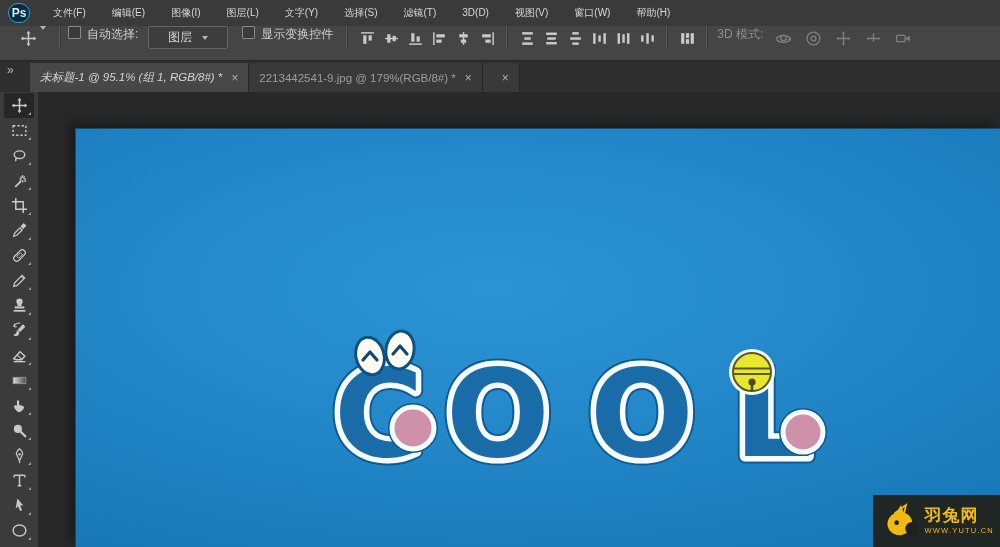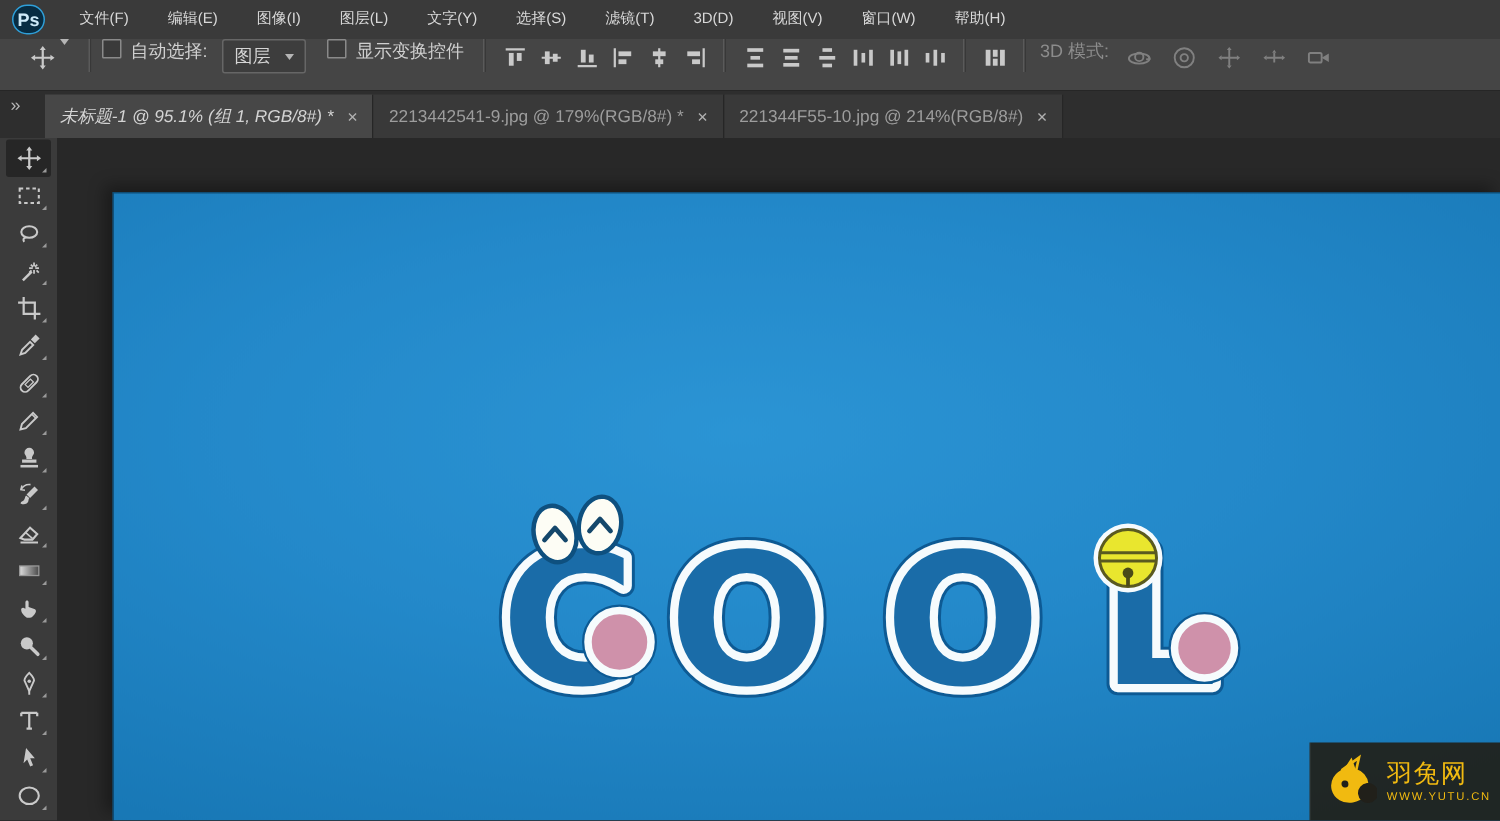--- a/index.html
+++ b/index.html
@@ -15,21 +15,21 @@
   .menu-item{color:#d8d8d8;font-size:10px;padding:0 13px;line-height:26px;cursor:default;}
 
   
   .optionsbar{position:absolute;top:26px;left:0;right:0;height:34px;background:#454545;
               border-bottom:1px solid #262626;display:flex;align-items:flex-start;color:#cfcfcf;font-size:12px;}
   .opt-sep{width:1px;height:22px;background:#5a5a5a;border-right:1px solid #383838;margin:0 7px;flex:none;}
   .checkbox{width:11px;height:11px;border:1px solid #8a8a8a;background:#3a3a3a;border-radius:1px;
             display:inline-block;flex:none;}
   .opt-label{margin:0 6px;white-space:nowrap;}
   .dropdown{display:flex;align-items:center;gap:10px;background:#3d3d3d;border:1px solid #666;
-            border-radius:2px;padding:2px 7px;color:#d5d5d5;margin-left:4px;}
+            border-radius:2px;padding:2px 19px;color:#d5d5d5;margin-left:4px;}
   .caret{display:inline-block;width:0;height:0;border-left:3.5px solid transparent;
          border-right:3.5px solid transparent;border-top:4px solid #b5b5b5;}
   .icon-btn{width:24px;height:24px;display:flex;align-items:center;justify-content:center;flex:none;}
   .ic{width:17px;height:17px;display:block;}
   .dim-label{color:#8c8c8c;margin:0 8px 12px 2px;white-space:nowrap;}
 
   
   .tabbar{position:absolute;top:61px;left:0;right:0;height:31px;background:#2e2e2e;
           display:flex;align-items:flex-end;padding-left:30px;box-sizing:border-box;}
   .panel-collapse{position:absolute;left:7px;top:2px;color:#b8b8b8;font-size:12px;letter-spacing:-1px;}
@@ -57,21 +57,21 @@
   .letter-rim{font-family:"DejaVu Sans","Liberation Sans",sans-serif;font-weight:bold;font-size:122px;
               fill:none;stroke:#0d5a94;stroke-width:15;stroke-linejoin:round;}
   .letter-body{font-family:"DejaVu Sans","Liberation Sans",sans-serif;font-weight:bold;font-size:122px;
                paint-order:stroke;stroke:#f6fbfd;stroke-width:11;stroke-linejoin:round;fill:#1a6ca8;}
 
   
   .watermark{position:absolute;right:0;bottom:0;width:127px;height:52px;background:rgba(33,32,24,.92);
              display:flex;align-items:center;padding:0 6px 0 8px;box-sizing:border-box;gap:7px;
              border-left:1px solid rgba(255,255,255,.05);}
   .wm-text{display:flex;flex-direction:column;line-height:1;}
-  .wm-site{color:#f1ba10;font-size:17px;font-weight:normal;letter-spacing:1px;}
+  .wm-site{color:#f1ba10;font-size:17px;font-weight:bold;letter-spacing:1px;}
   .wm-url{color:#f1ba10;font-size:7.5px;letter-spacing:1.2px;margin-top:3px;}
 </style>
 </head>
 <body>
 
 <div class="menubar">
   <div class="ps-logo">Ps</div>
   <div style="display:flex">
       <span class="menu-item">文件(F)</span>
       <span class="menu-item">编辑(E)</span>
@@ -251,21 +251,20 @@
   <span class="panel-collapse">»</span>
 <div class="tab active">
       <span>未标题-1 @ 95.1% (组 1, RGB/8#) *</span>
       <span class="tab-close">×</span>
     </div>
     <div class="tab">
       <span>2213442541-9.jpg @ 179%(RGB/8#) *</span>
       <span class="tab-close">×</span>
     </div>
     <div class="tab">
-      <span>221344F55-10.jpg @ 214%(RGB/8#)</span>
       <span class="tab-close">×</span>
     </div>
   </div>
 
 <div class="toolbar">
     <div class="tool active">
       <svg class="ic" viewBox="0 0 16 16">
         <g fill="#c9c9c9" stroke="#c9c9c9">
           <path d="M8 2.6v10.8M2.6 8h10.8" fill="none" stroke-width="1.4"></path>
           <path d="M8 .6l1.9 2.6H6.1zM8 15.4l1.9-2.6H6.1zM.6 8l2.6-1.9v3.8zM15.4 8l-2.6-1.9v3.8z" stroke="none"></path>

